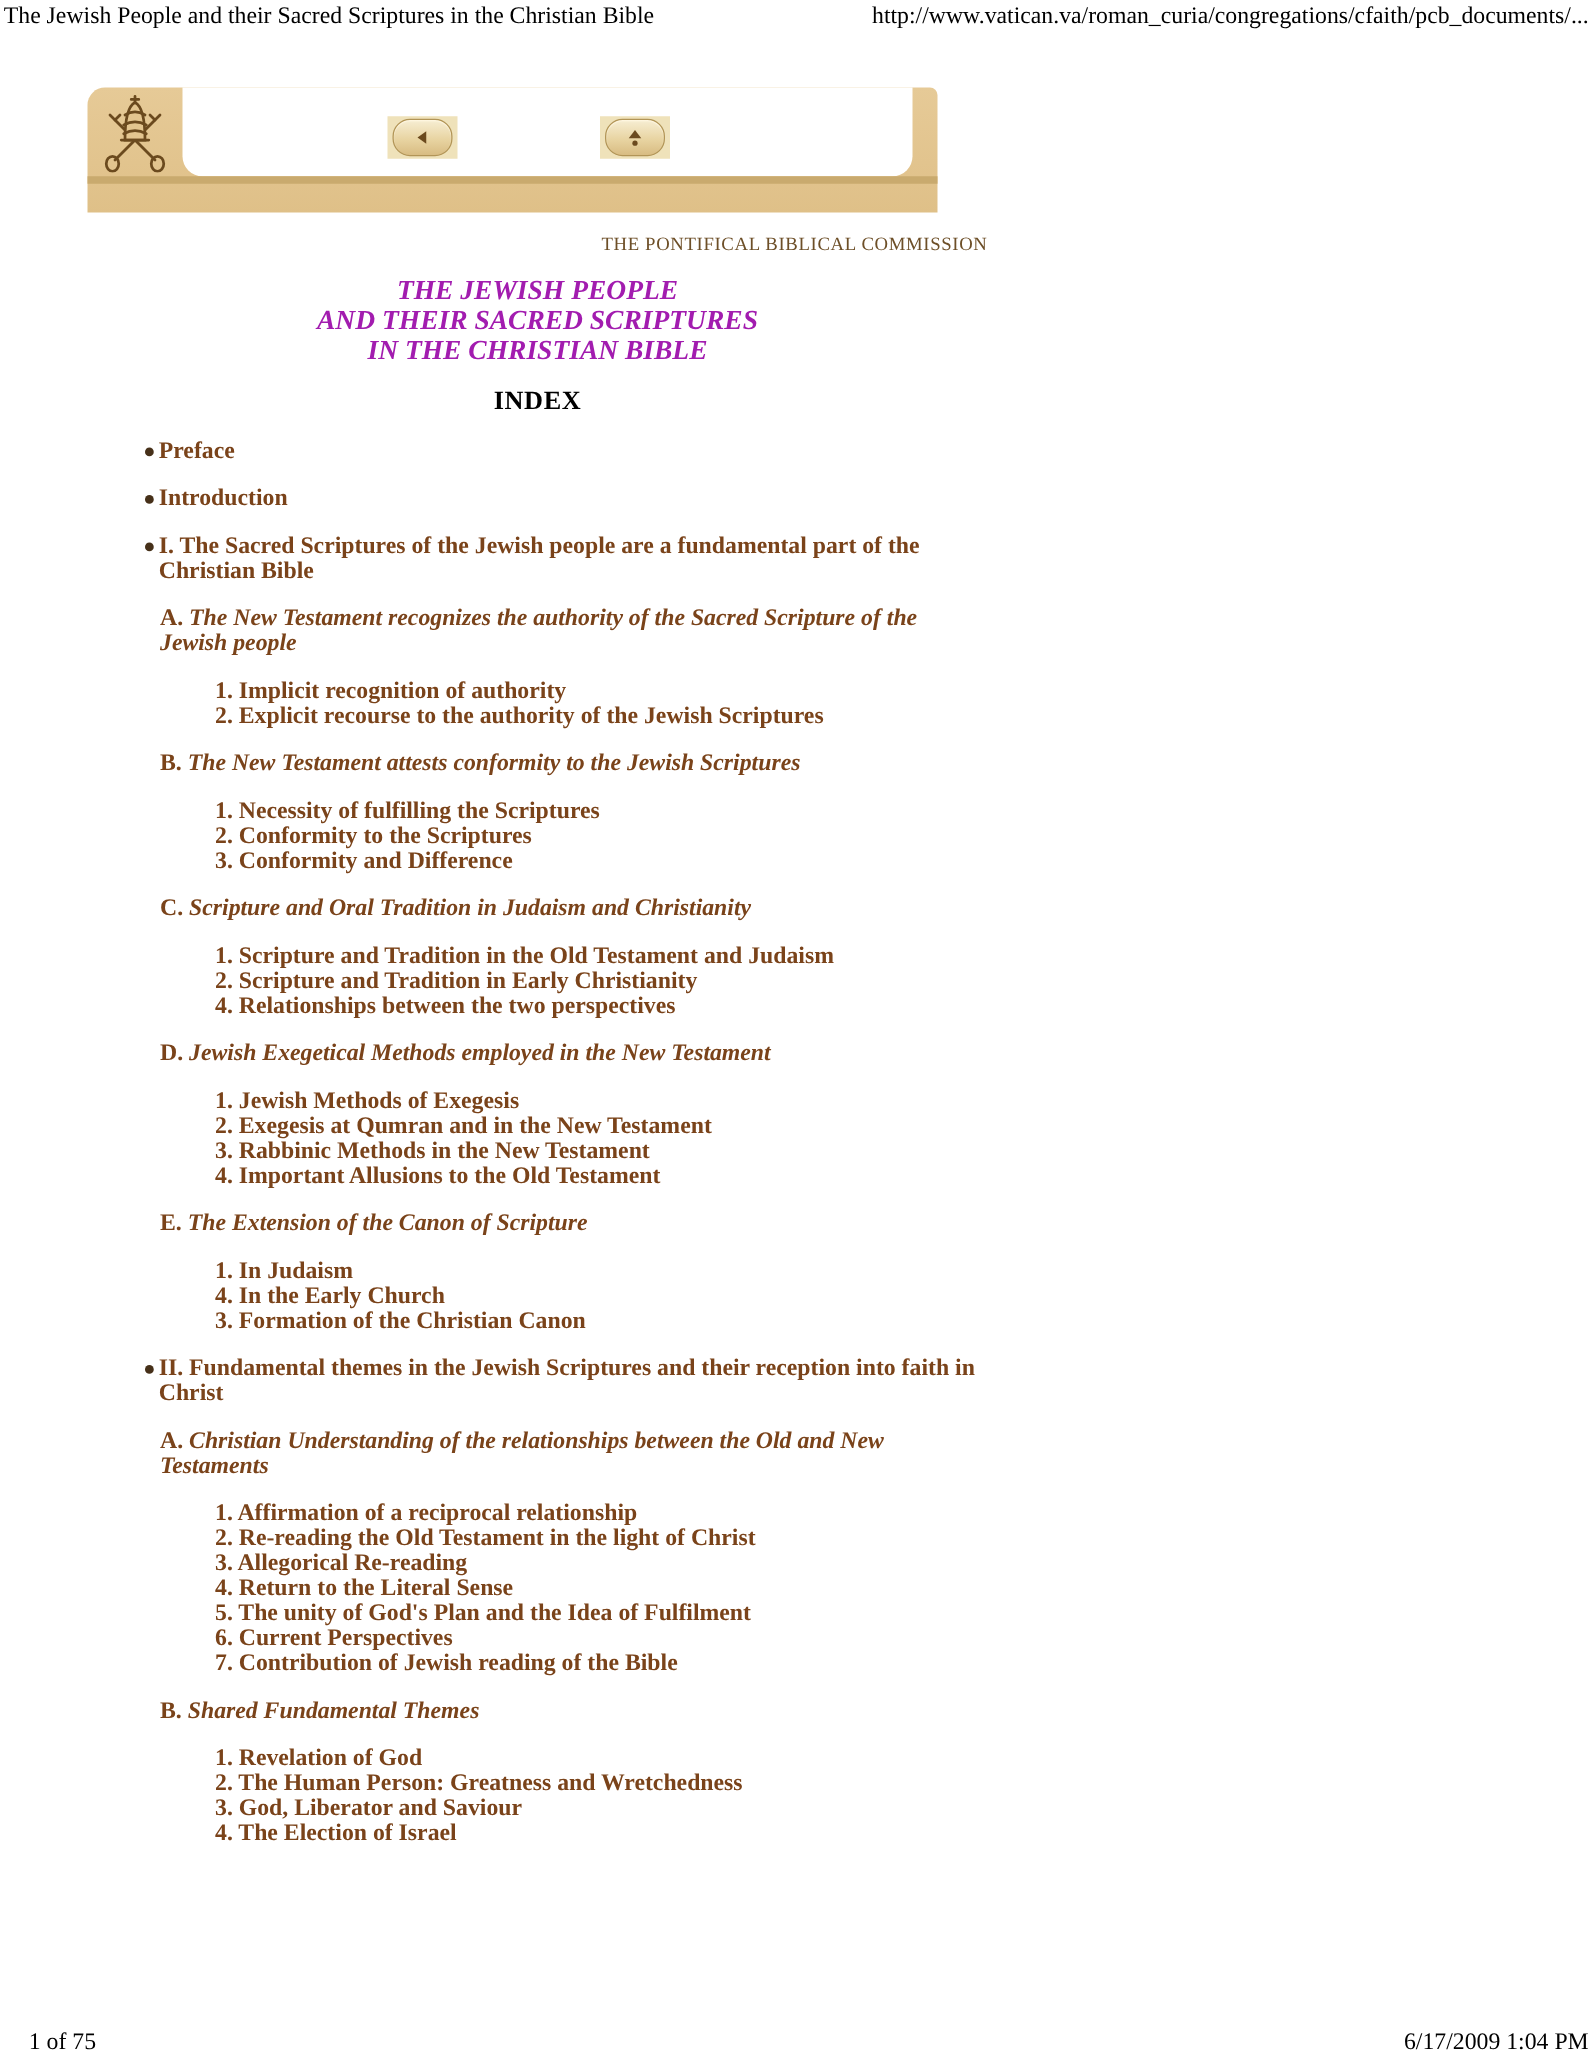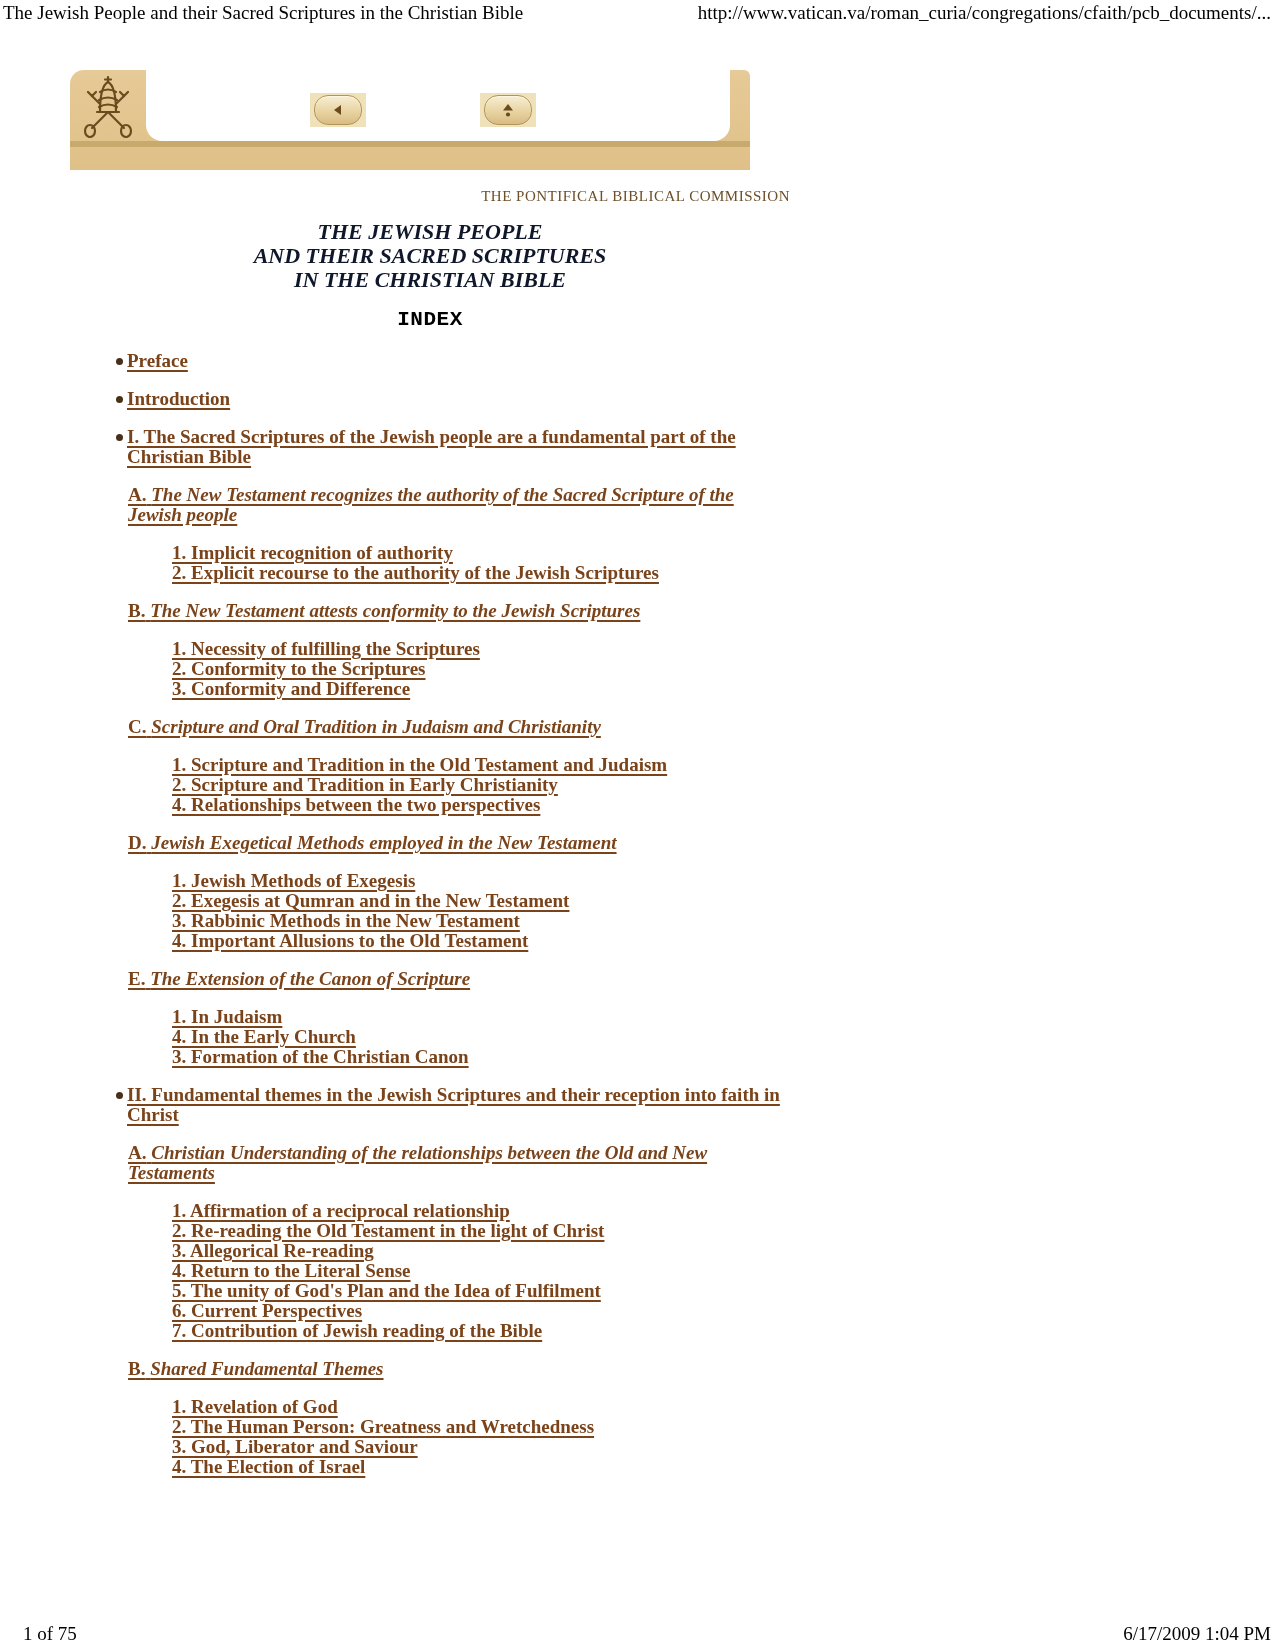--- a/index.html
+++ b/index.html
@@ -61,33 +61,32 @@
   
   .commission {
     margin-top: 15px; text-align: right;
     font-size: 15px; line-height: 22px;
     color: #6d4f28; letter-spacing: 0.5px;
   }
   .doc-title {
     margin-top: 13px; text-align: center;
     font-size: 22px; line-height: 24px;
     font-weight: bold; font-style: italic;
-    white-space: pre-line; color: #0f172a;
+    white-space: pre-line; color: #a21caf;
   }
   .index-heading {
     margin-top: 17px; text-align: center;
     font-size: 21px; line-height: 22px;
-    font-weight: bold; letter-spacing: 0.5px; color: #000; font-family: Liberation Mono, monospace;
+    font-weight: bold; letter-spacing: 0.5px; color: #000;
   }
 
   
   .toc { margin-top: 20px; font-size: 19px; line-height: 20px; font-weight: bold; }
   .toc a {
     color: #7a431a;
-    text-decoration: underline;
     text-decoration-thickness: 2px;
     text-underline-offset: 3px;
     cursor: pointer;
   }
   .toc-text { white-space: pre-line; }
   .row-bullet { position: relative; padding-left: 57px; margin-top: 18px; }
   .row-bullet::before {
     content: ""; position: absolute; left: 46px; top: 7px;
     width: 7px; height: 7px; border-radius: 50%; background: #463019;
   }

